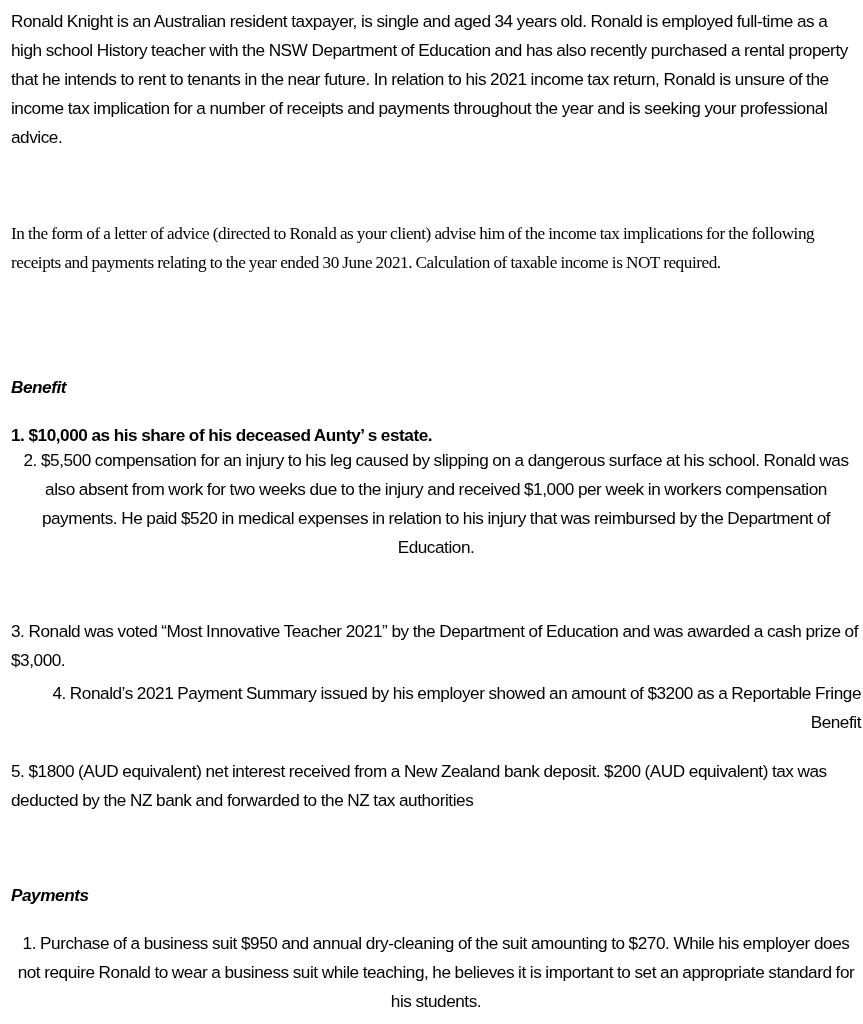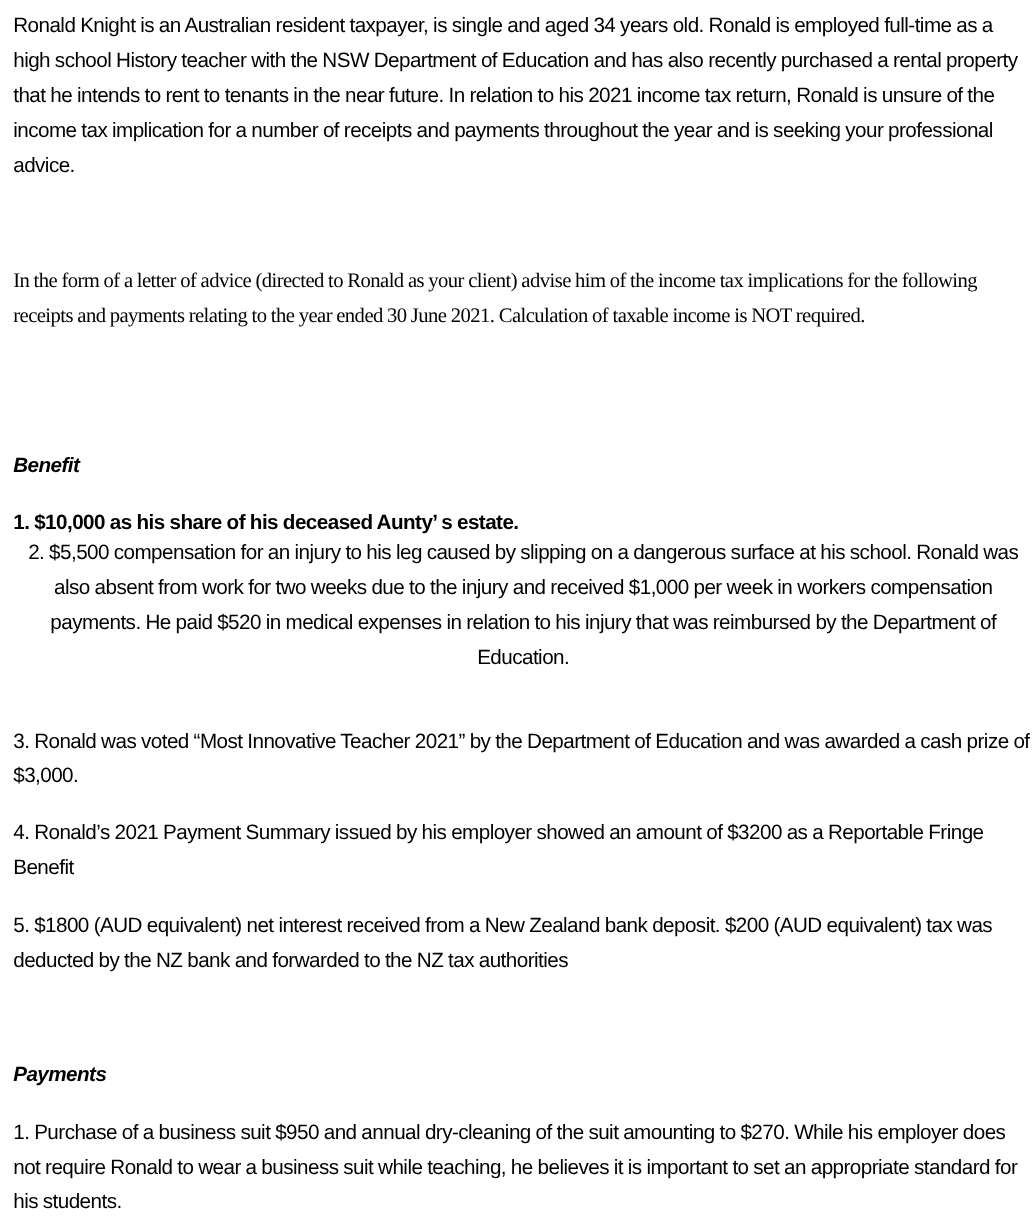--- a/index.html
+++ b/index.html
@@ -35,25 +35,25 @@
       font-size: 17.2px;
       line-height: 29px;
       margin: 0;
       letter-spacing: -0.45px;
     }
     .intro1 { position: absolute; top: 0; }
     .intro2 { position: absolute; top: 212px; font-family: Liberation Serif, serif; }
     .h-receipts { position: absolute; top: 366px; }
     .r1 { position: absolute; top: 414px; font-weight: bold; }
     .r2 { position: absolute; top: 439px; text-align: center; }
-    .r3 { position: absolute; top: 596px; }
-    .r4 { position: absolute; top: 672px; }
+    .r3 { position: absolute; top: 610px; }
+    .r4 { position: absolute; top: 672px; text-align: right; }
     .r5 { position: absolute; top: 750px; }
     .h-payments { position: absolute; top: 874px; }
-    .p1 { position: absolute; top: 922px; }
+    .p1 { position: absolute; top: 922px; text-align: center; }
   </style>
 </head>
 <body>
 
 <div class="doc">
   <p class="p intro1">Ronald Knight is an Australian resident taxpayer, is single and aged 34 years old.  Ronald is employed full-time as a high school History teacher with the NSW Department of Education and has also recently purchased a rental property that he intends to rent to tenants in the near future.  In relation to his 2021 income tax return, Ronald is unsure of the income tax implication for a number of receipts and payments throughout the year and is seeking your professional advice.</p>
   <p class="p intro2">In the form of a letter of advice (directed to Ronald as your client) advise him of the income tax implications for the following receipts and payments relating to the year ended 30 June 2021. Calculation of taxable income is NOT required.</p>
 
   <div>
     <p class="heading h-receipts">Benefit</p>

